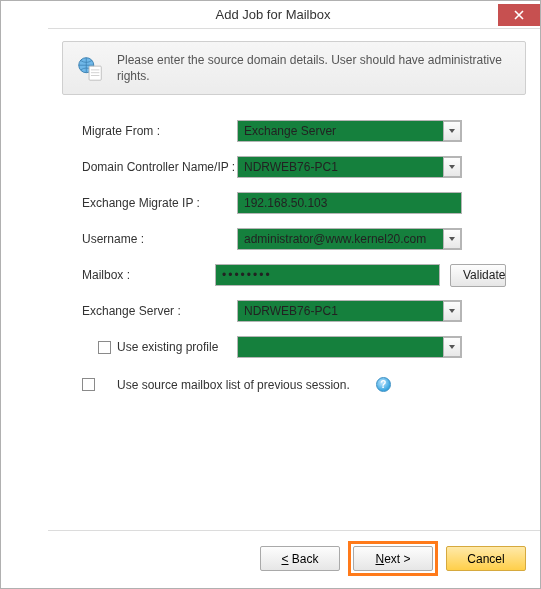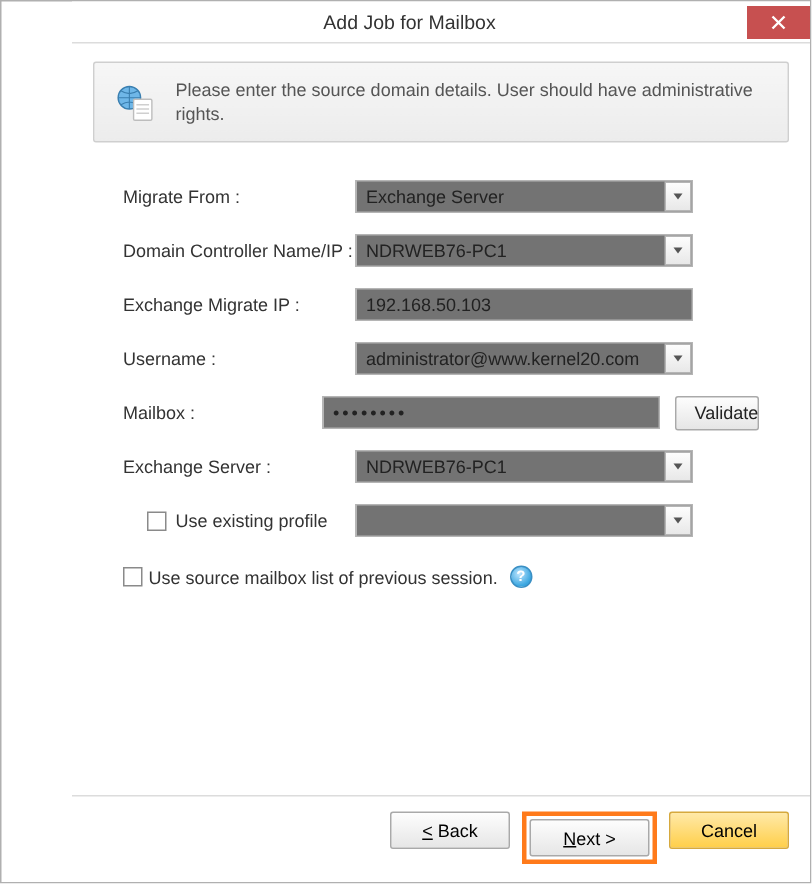--- a/index.html
+++ b/index.html
@@ -87,21 +87,21 @@
     font-size: 12px;
   }
   .field-wrap {
     position: relative;
     width: 225px;
   }
   .input, .combo, .select-empty {
     width: 225px;
     height: 22px;
     border: 1px solid #b5b5b5;
-    background: #737373;
+    background: #15803d;
     font-size: 12px;
     padding: 0 20px 0 6px;
     color: #222;
     outline: none;
     font-family: inherit;
   }
   .drop-btn {
     position: absolute;
     right: 1px; top: 1px;
     width: 18px; height: 20px;
@@ -136,41 +136,42 @@
   .checkbox {
     width: 13px; height: 13px;
     border: 1px solid #8a8a8a;
     background: #fff;
     cursor: pointer;
   }
   .session-row {
     margin-top: 18px;
     display: flex;
     align-items: center;
-    gap: 4px;
+    gap: 22px;
     padding-left: 0;
   }
   .help-icon {
     width: 15px; height: 15px;
     border-radius: 50%;
     background: radial-gradient(circle at 40% 35%, #bfe6ff, #3aa6e0 70%);
     border: 1px solid #3a8fc4;
     color: #fff;
     font-size: 10px;
     display: flex; align-items: center; justify-content: center;
     font-weight: bold;
     margin-left: 4px;
     cursor: pointer;
   }
   .footer {
     border-top: 1px solid #dcdcdc;
     padding: 10px 14px 12px 14px;
     display: flex;
     justify-content: flex-end;
     gap: 8px;
+    align-items: center;
   }
   .nav-btn {
     width: 80px;
     height: 25px;
     border: 1px solid #a9a9a9;
     background: linear-gradient(#fdfdfd,#e6e6e6);
     font-size: 12px;
     cursor: pointer;
     border-radius: 2px;
     font-family: inherit;

